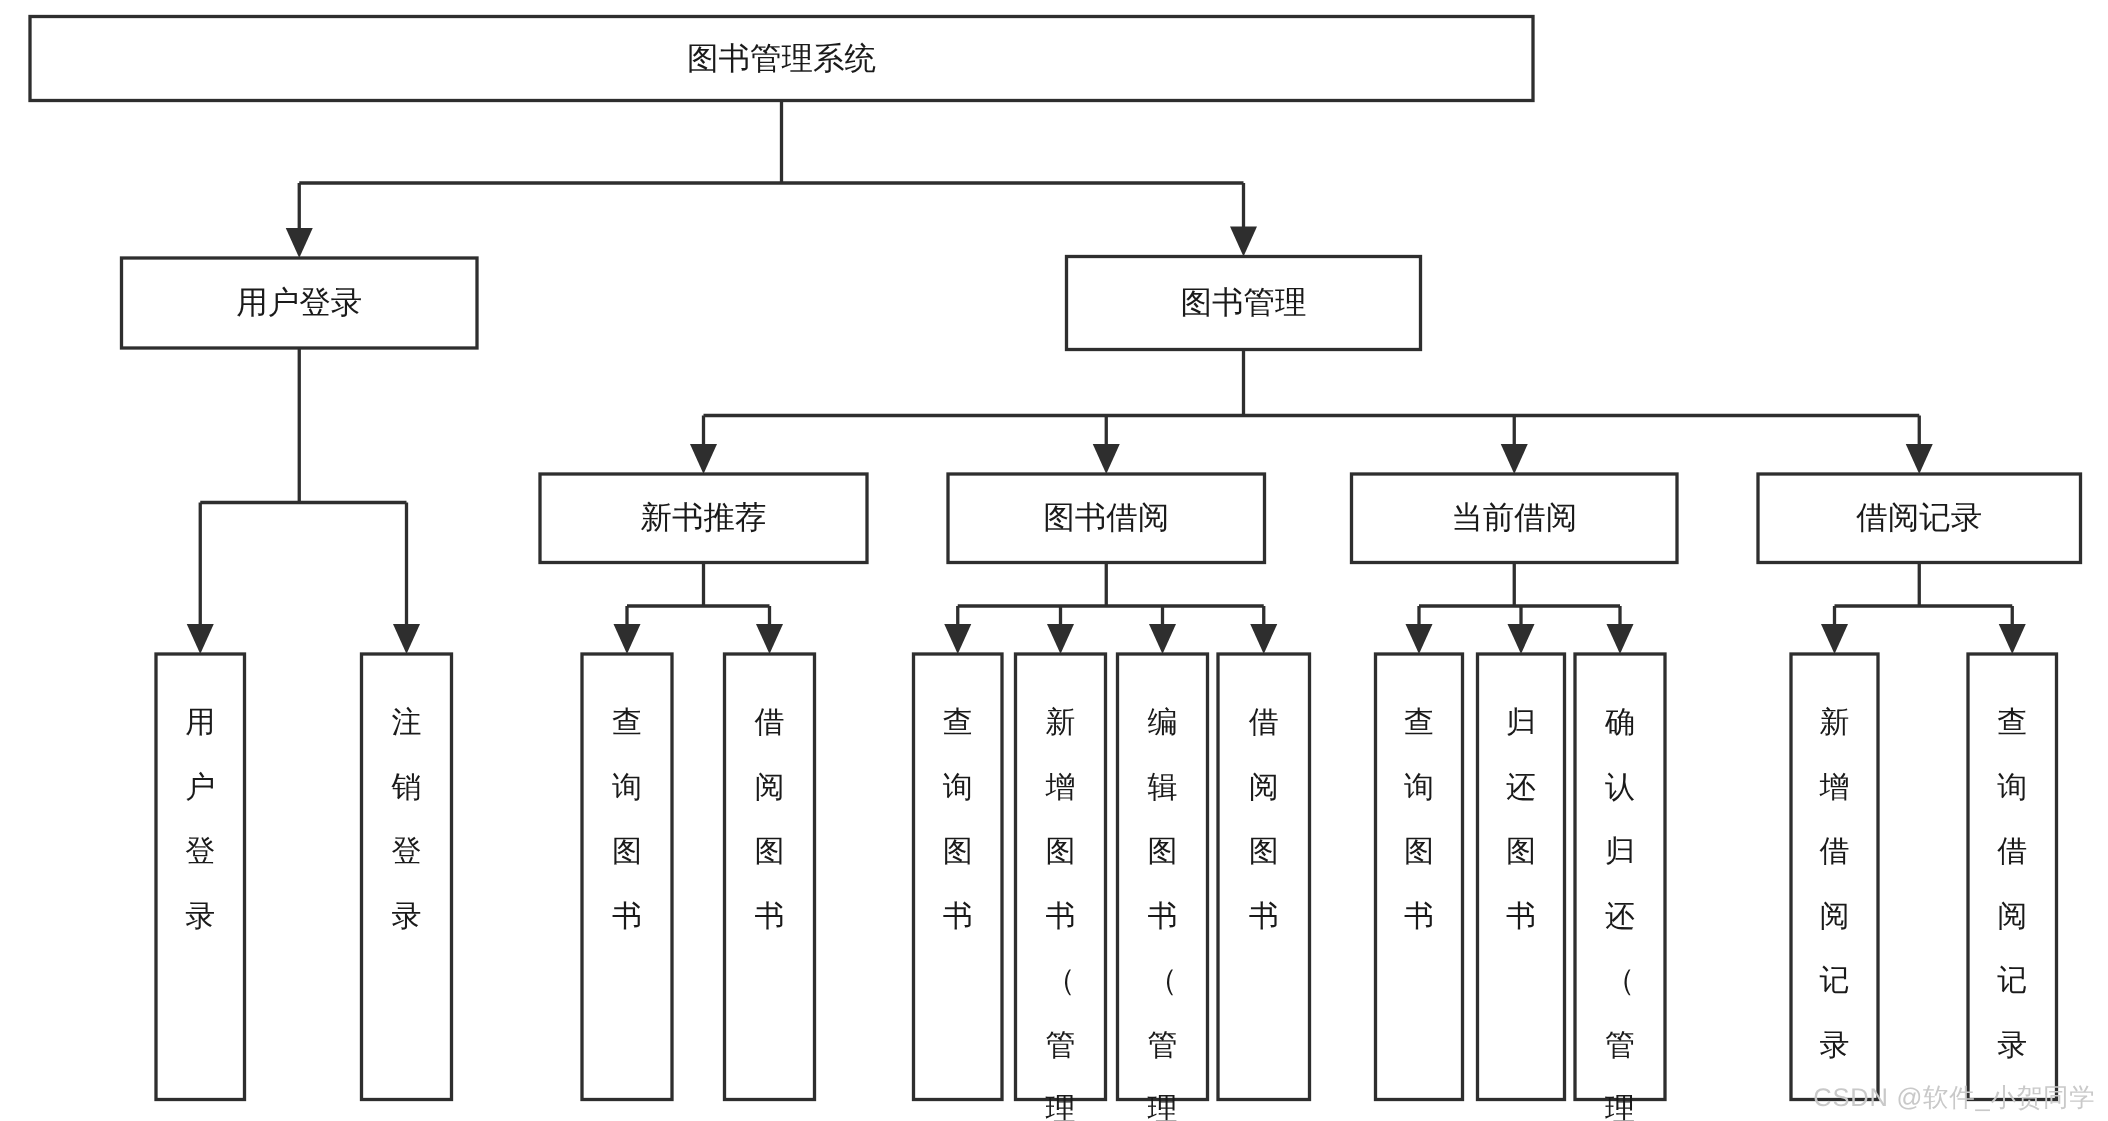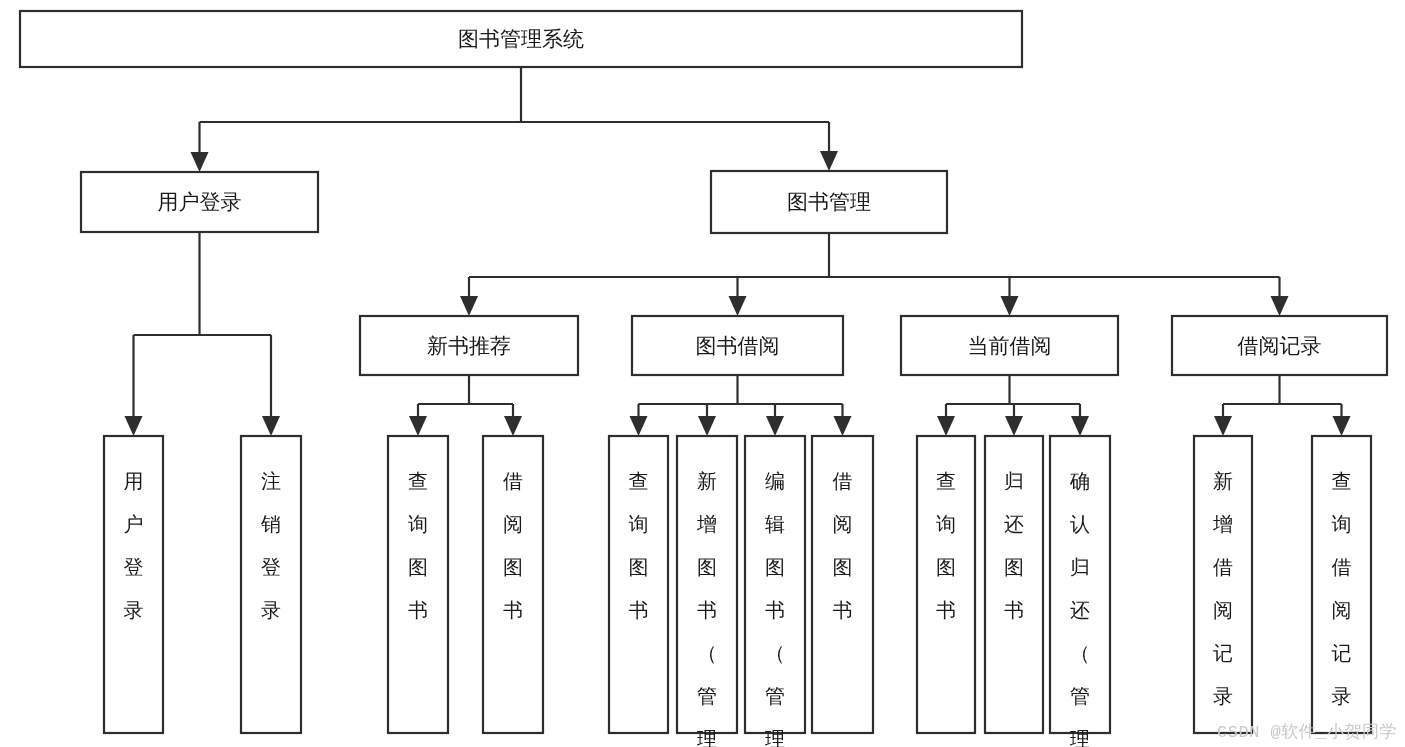--- a/index.html
+++ b/index.html
@@ -44,21 +44,21 @@
   .node-label-v {
     font-family: "DejaVu Sans", "Liberation Sans", sans-serif;
     font-size: 20px;
     fill: #1a1a1a;
     text-anchor: middle;
   }
   .watermark {
     position: absolute;
     right: 8px;
     bottom: 4px;
-    font-family: Liberation Mono, monospace;
+    font-family: Liberation Sans, sans-serif;
     font-size: 17px;
     color: #c9c9c9;
     letter-spacing: 0.5px;
     white-space: nowrap;
     user-select: none;
   }
 </style>
 </head>
 <body>
 

